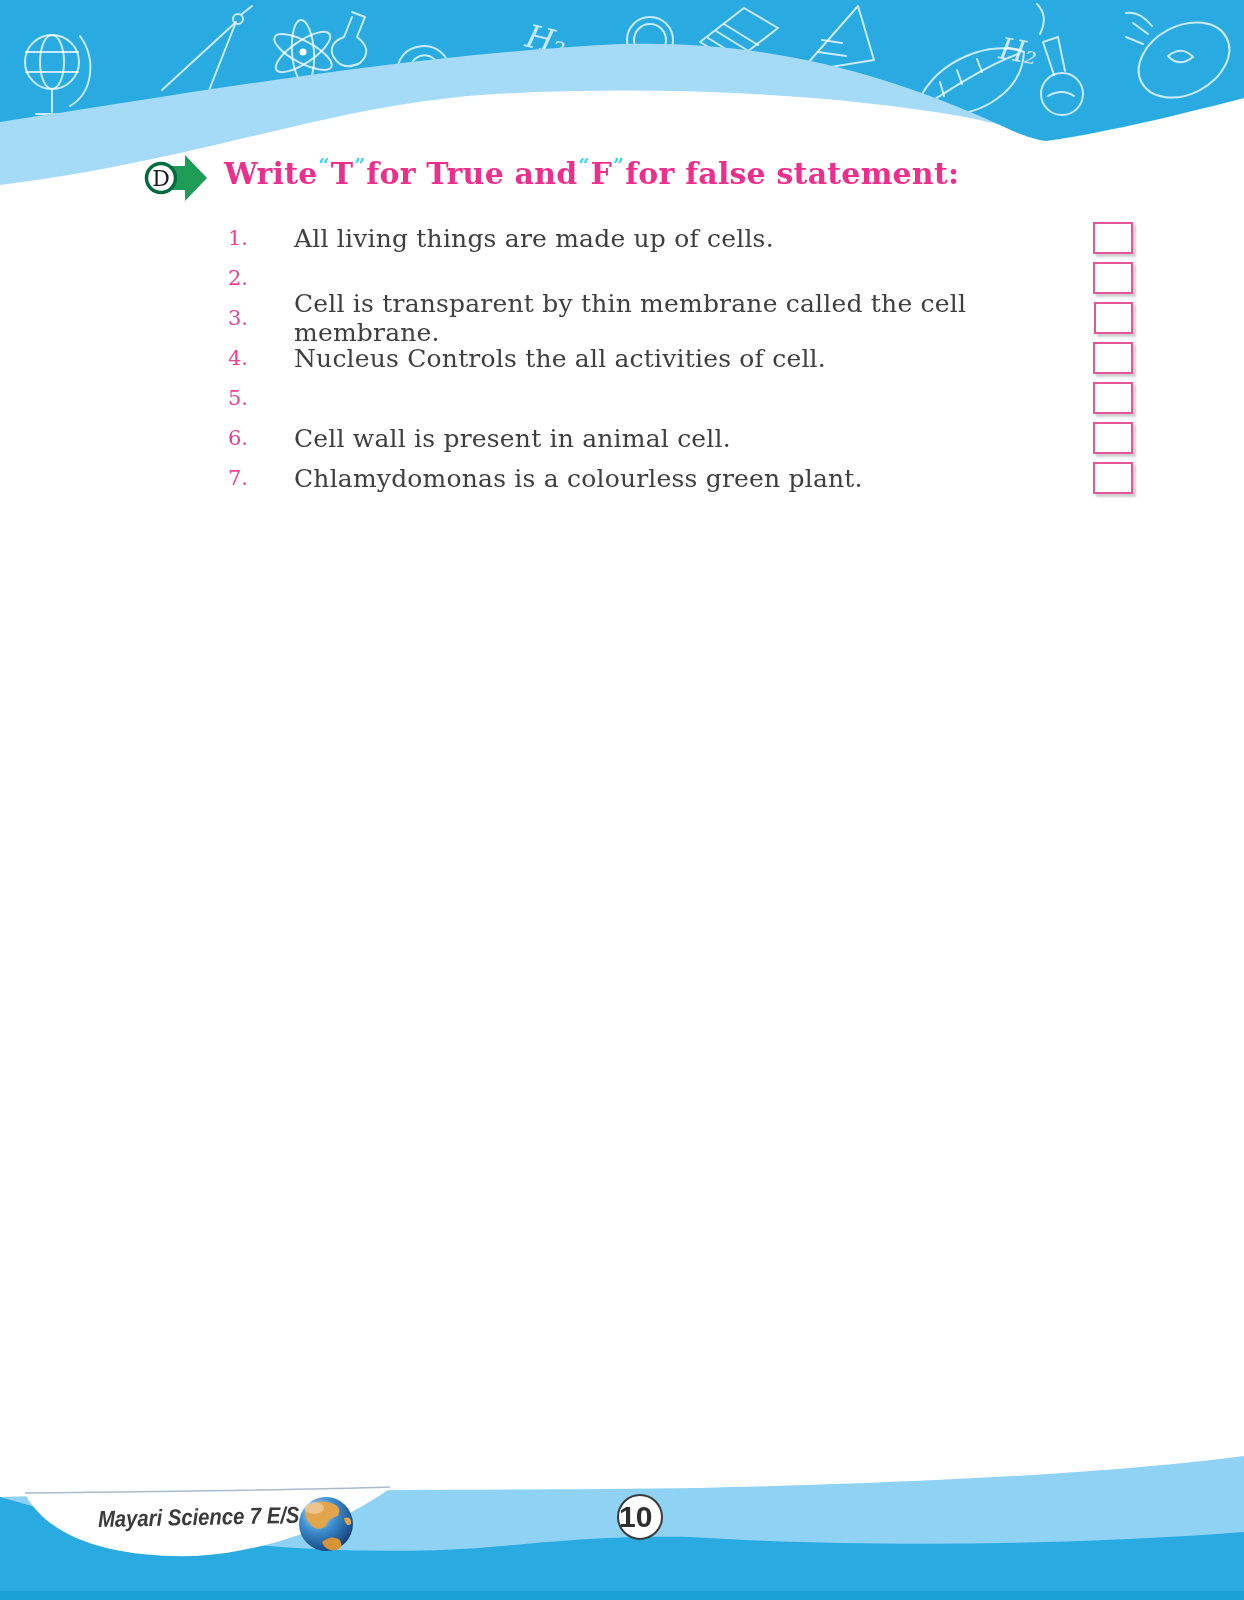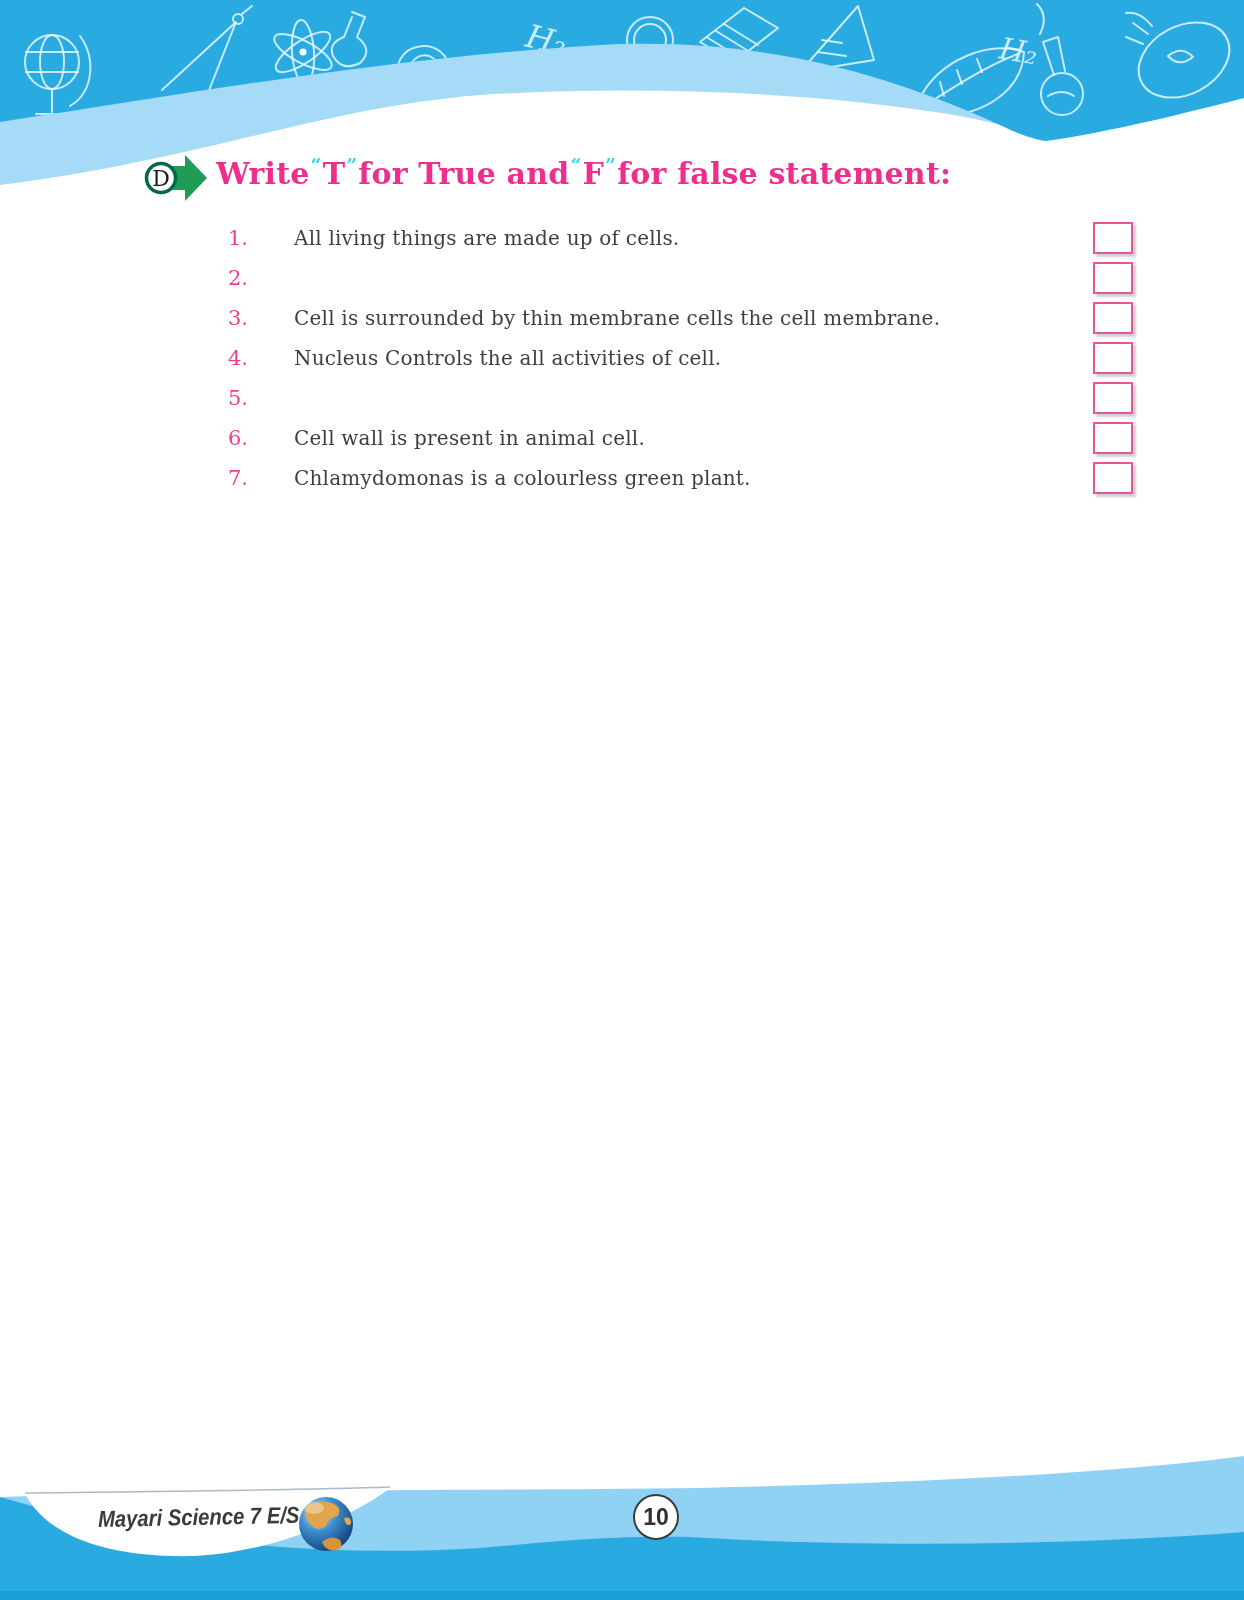--- a/index.html
+++ b/index.html
@@ -24,58 +24,58 @@
   }
   svg{display:block;}
   .hdr{position:absolute;top:0;left:0;}
   .ftr{position:absolute;left:0;bottom:0;}
 
   
   .badge{position:absolute;left:138px;top:150px;width:84px;height:58px;}
 
   
   .heading{
-    position:absolute;left:216px;top:156px;height:44px;
+    position:absolute;left:224px;top:156px;height:44px;
     font-size:30px;font-weight:bold;color:var(--heading-pink);
     letter-spacing:0.2px;white-space:nowrap;
   }
   .heading .q{
     color:var(--quote-cyan);font-size:19px;position:relative;top:-12px;
     margin:0 1px;font-weight:bold;
   }
 
   
   .list{position:absolute;left:0;top:218px;width:1244px;}
   .row{display:flex;align-items:center;height:40px;}
   .row .num{
     margin-left:228px;width:66px;flex:0 0 66px;
     color:var(--number-pink);font-size:21px;
   }
-  .row .txt{color:var(--body-text);font-size:20px;letter-spacing:0.2px;}
+  .row .txt{color:var(--body-text);font-size:25px;letter-spacing:0.2px;}
   .row .box{
     margin-left:auto;margin-right:111px;
     width:36px;height:28px;background:#fff;
     border:2.5px solid var(--checkbox-pink);
     box-shadow:2.5px 2.5px 2px rgba(120,120,120,0.35);
   }
 
   
   .brand{
     position:absolute;left:98px;top:1506px;
     font-family:"Liberation Sans", sans-serif;
     font-weight:bold;font-style:italic;font-size:23px;color:#3b3b3b;
     transform:rotate(-1.2deg) scaleX(0.88);transform-origin:left center;
     white-space:nowrap;
   }
   .page-badge{
-    position:absolute;left:633px;top:1494px;width:42px;height:42px;
+    position:absolute;left:617px;top:1494px;width:42px;height:42px;
     background:#fff;border:2px solid #3b3b3b;border-radius:50%;
-    display:flex;align-items:center;justify-content:center;
+    display:flex;align-items:center;justify-content:flex-start;
     font-family:"Liberation Sans", sans-serif;font-weight:bold;
-    font-size:23px;color:#2f2f2f;
+    font-size:30px;color:#2f2f2f;
   }
 </style>
 </head>
 <body>
 
 <div class="page">
 
   <svg class="hdr" width="1244" height="230" viewBox="0 0 1244 230">
     <defs>
       <clipPath id="hdrclip">
@@ -173,21 +173,21 @@
       <div class="box"></div>
     </div>
 
     <div class="row">
       <span class="num">2.</span>
       <div class="box"></div>
     </div>
 
     <div class="row">
       <span class="num">3.</span>
-      <span class="txt">Cell is surrounded by thin membrane cells the cell membrane.</span>
+      <span class="txt">Cell is transparent by thin membrane called the cell membrane.</span>
       <div class="box"></div>
     </div>
 
     <div class="row">
       <span class="num">4.</span>
       <span class="txt">Nucleus Controls the all activities of cell.</span>
       <div class="box"></div>
     </div>
 
     <div class="row">

